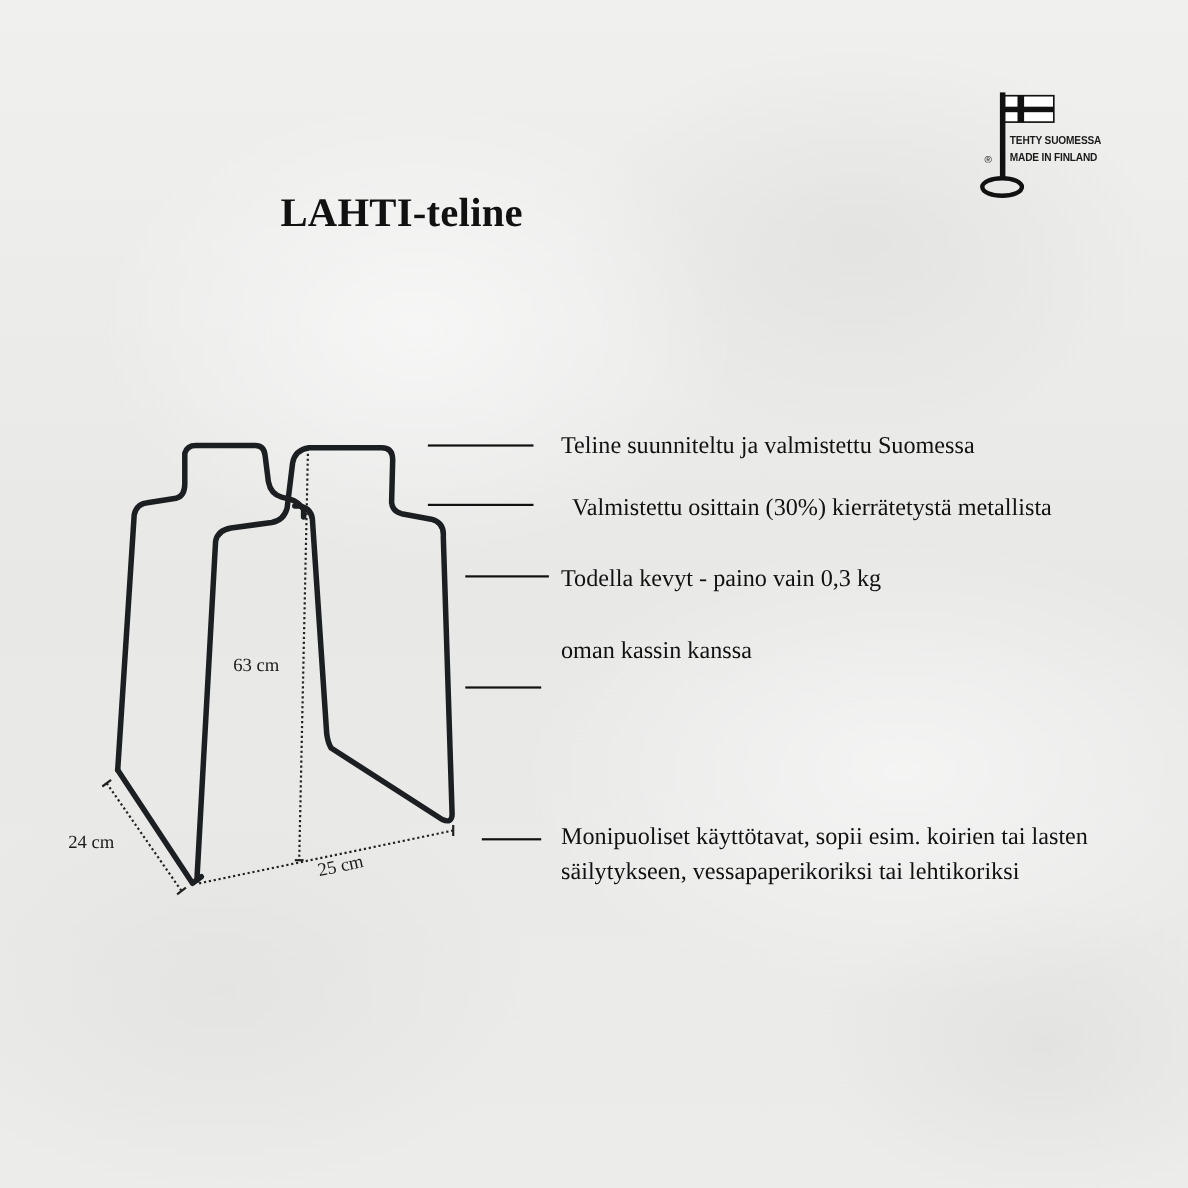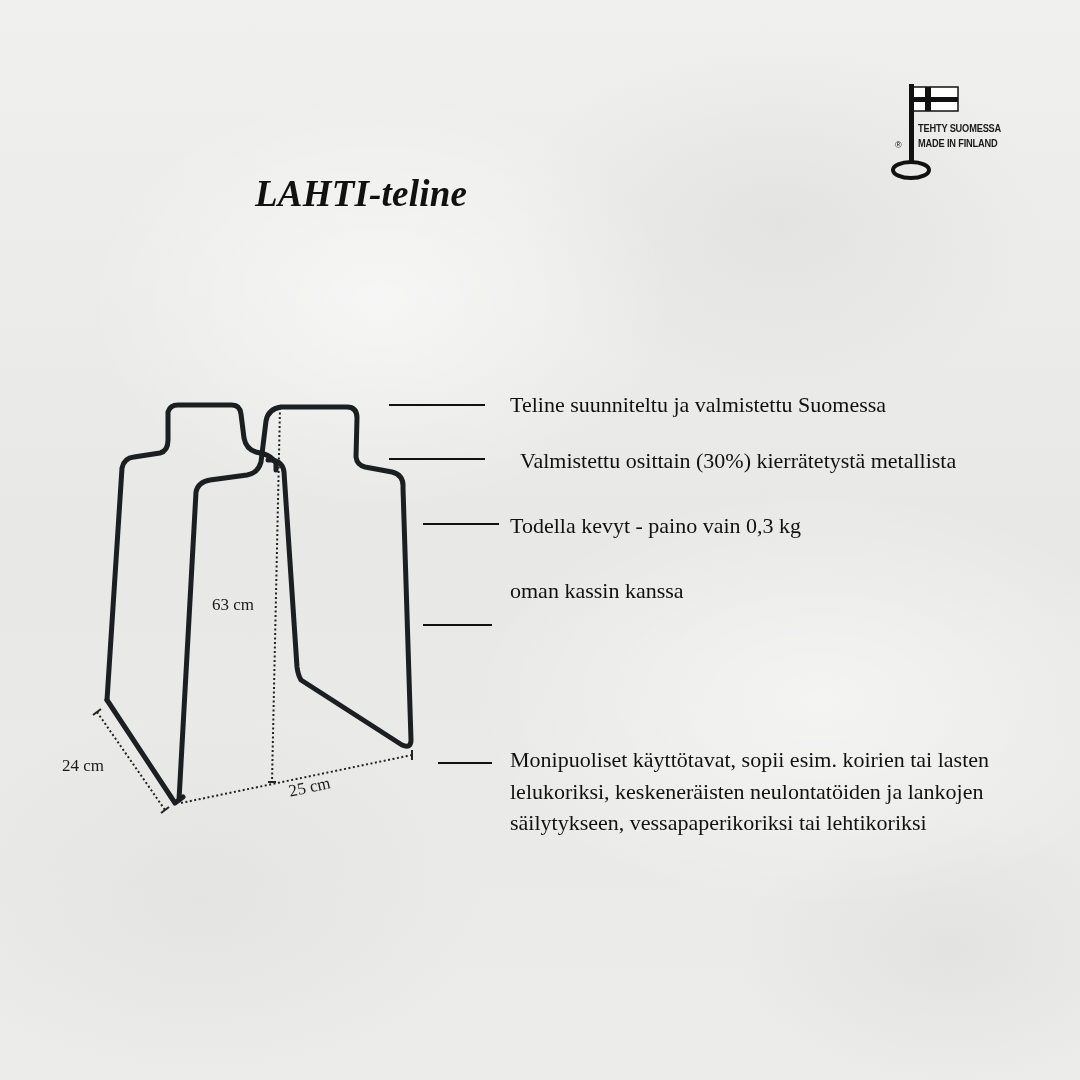--- a/index.html
+++ b/index.html
@@ -49,21 +49,21 @@
 
     <rect x="21" y="2" width="5" height="78" fill="#111"></rect>
 
     <ellipse cx="23" cy="88" rx="18" ry="8" fill="none" stroke="#111" stroke-width="4"></ellipse>
   </svg>
   <span class="badge-reg">®</span>
   <span class="badge-text badge-line1">TEHTY SUOMESSA</span>
   <span class="badge-text badge-line2">MADE IN FINLAND</span>
 </div>
 
-<h1 class="title" style="margin:0;font-style:italic;">LAHTI-teline</h1>
+<h1 class="title" style="margin:0;">LAHTI-teline</h1>
 
 <svg class="stand" viewBox="0 0 1080 1080">
   <g fill="none" stroke="#1c1f22" stroke-width="5" stroke-linejoin="round" stroke-linecap="round">
 
     <path d="M107,700 L122,468 Q124,458 134,457 L160,453 Q168,451 168,440 L168,412 Q170,405 178,405 L232,405 Q240,405 241,414 L244,438 Q246,449 256,452 L264,454 Q271,456 276,463 L276,470"></path>
     <path d="M107,700 L175,803 L183,797"></path>
 
     <path d="M179,800 L196,492 Q198,482 210,480 L247,475 Q258,473 261,462 L266,421 Q268,409 281,407 L347,407 Q357,407 357,418 L356,457 Q357,465 365,467 L392,472 Q404,475 403,488 L411,740 Q411,749 402,745 L301,680 Q298,675 297,667 L284,472 Q283,462 272,460 L268,460"></path>
   </g>
 
@@ -97,15 +97,14 @@
   <span>Valmistettu osittain (30%) kierrätetystä metallista</span>
 </div>
 <div class="feat" style="left:510px;top:510px;">
   <span>Todella kevyt - paino vain 0,3 kg</span>
 </div>
 <div class="feat" style="left:510px;top:575px;">
   <span>oman kassin kanssa</span>
 </div>
 <div class="feat" style="left:510px;top:744px;">
   <span>Monipuoliset käyttötavat, sopii esim. koirien tai lasten</span>
-  <span>lelukoriksi, keskeneräisten neulontatöiden  ja lankojen</span>
   <span>säilytykseen, vessapaperikoriksi tai lehtikoriksi</span>
 </div>
 
 </body></html>

